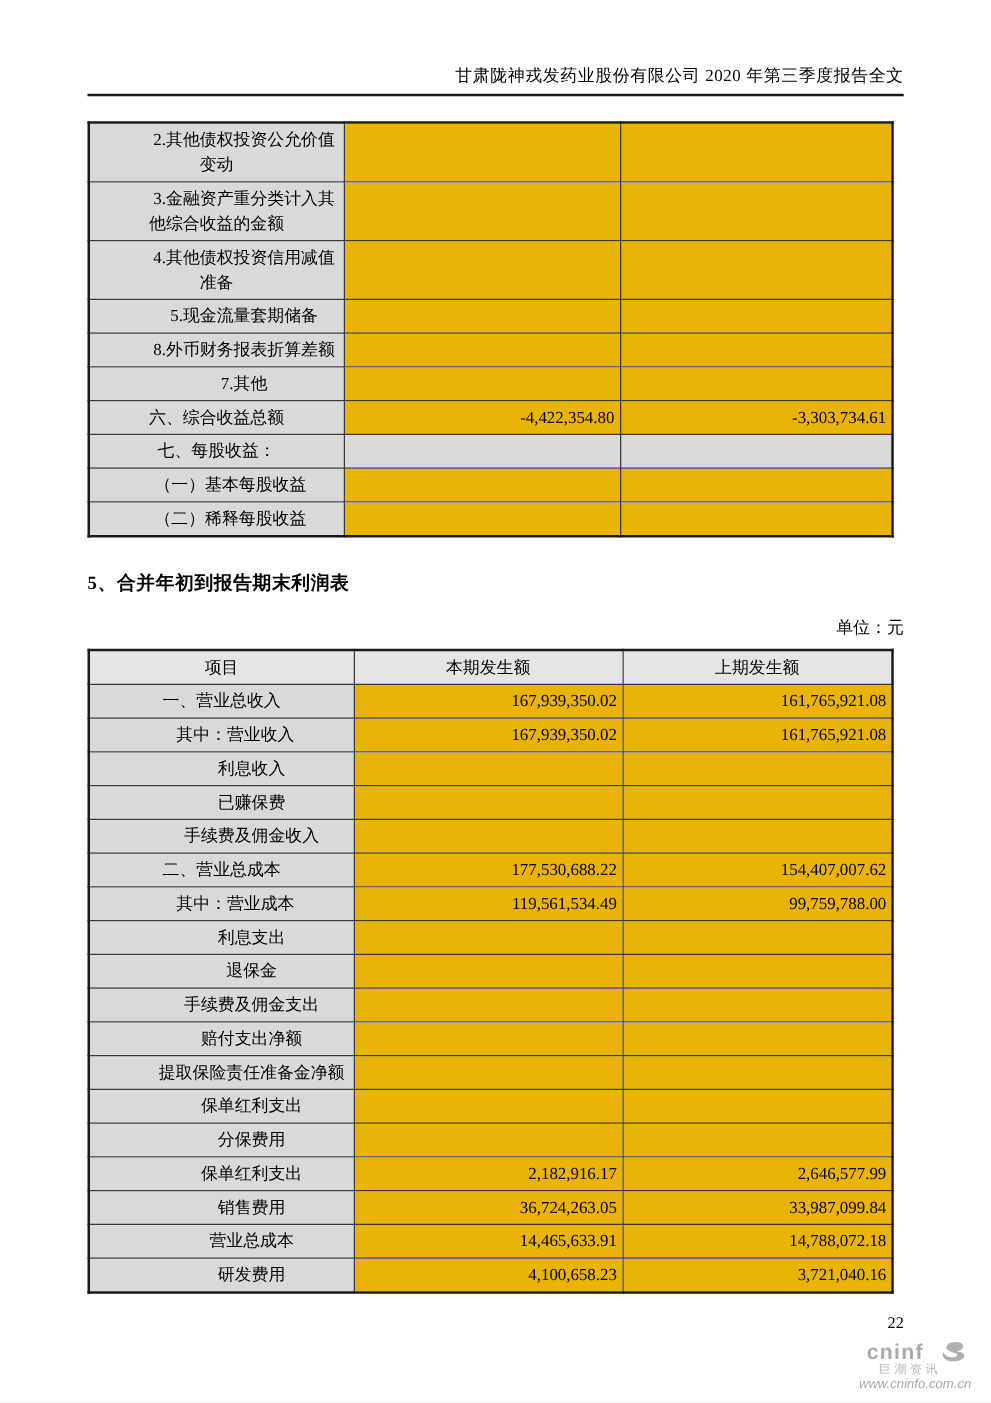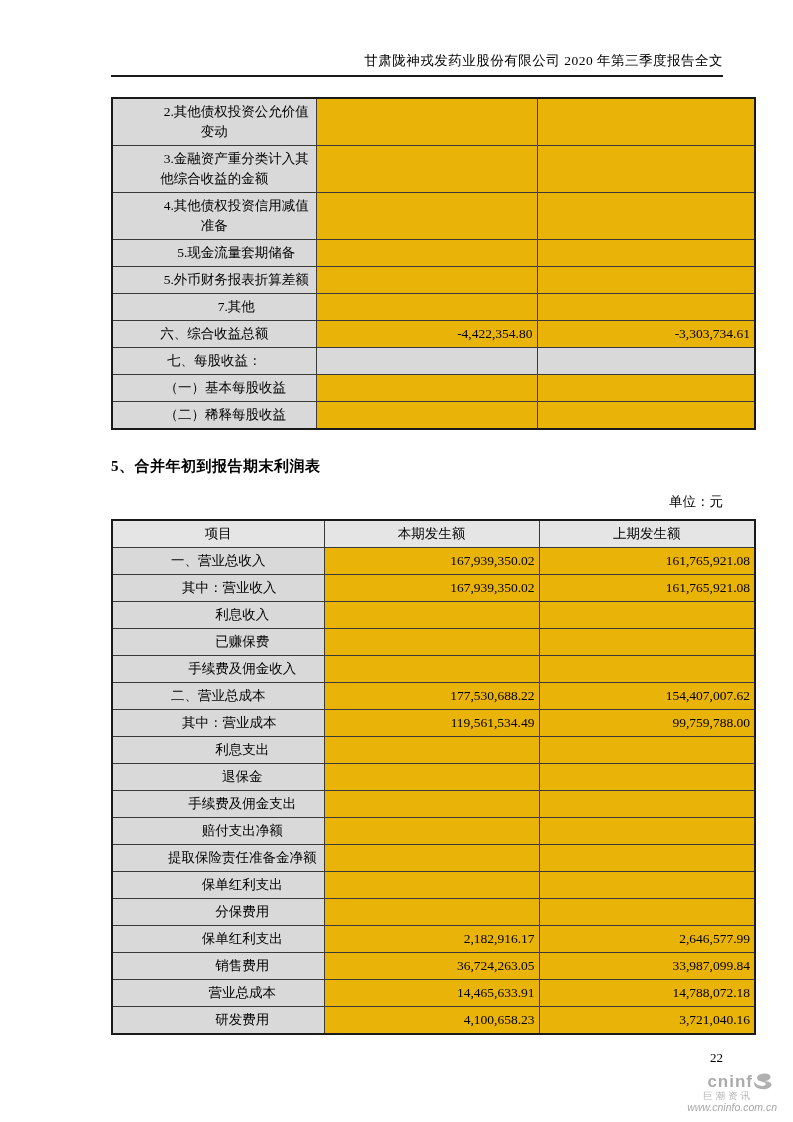--- a/index.html
+++ b/index.html
@@ -1,21 +1,21 @@
 <!DOCTYPE html>
 <html><head>
 <meta charset="utf-8">
 <style>
   html,body{margin:0;padding:0;background:#e8e8e8;}
   .page{
     width:793px;height:1122px;background:#ffffff;position:relative;
     font-family:"Liberation Serif","DejaVu Serif",serif;color:#000;
     overflow:hidden;margin:0 auto;
   }
-  .content{padding:0 70px;margin-left:41px;}
+  .content{padding:0 70px;}
   .doc-header{
     padding-top:52px;padding-bottom:5px;text-align:right;
     font-size:13.5px;letter-spacing:.5px;
     border-bottom:2px solid #1a1a1a;
   }
   table.fin{
     border-collapse:collapse;table-layout:fixed;width:643px;
     border:2px solid #1a1a1a;
     font-size:13.5px;
   }
@@ -37,21 +37,21 @@
   .l1{text-indent:22px;}
   .l2{text-indent:48px;}
   .tbl1{margin-top:20px;}
   .section-title{margin-top:27px;font-size:15px;font-weight:bold;letter-spacing:.5px;}
   .unit-line{margin-top:17px;margin-bottom:8px;text-align:right;font-size:13.5px;}
   .page-number{margin-top:15px;text-align:right;font-size:13px;padding-right:0;}
   .site-logo{
     position:absolute;right:16px;bottom:8px;text-align:right;
     color:#b0b0b0;font-family:"Liberation Sans","DejaVu Sans",sans-serif;
   }
-  .logo-brand-row{display:flex;align-items:flex-end;justify-content:flex-end;gap:0;margin-right:4px;}
+  .logo-brand-row{display:flex;align-items:flex-end;justify-content:flex-end;gap:14px;margin-right:4px;}
   .logo-brand{font-size:17px;font-weight:bold;letter-spacing:1px;color:#ababab;line-height:16px;}
   .logo-cn{font-size:9.5px;letter-spacing:3px;color:#b5b5b5;margin-right:24px;line-height:11px;}
   .logo-url{font-size:10.5px;color:#a8a8a8;line-height:13px;font-style:italic;}
 </style>
 </head>
 <body>
 
 <div class="page">
   <div class="content">
     <div class="doc-header">甘肃陇神戎发药业股份有限公司 2020 年第三季度报告全文</div>
@@ -77,21 +77,21 @@
             <td class="label hang">4.其他债权投资信用减值准备</td>
             <td class="num"></td>
             <td class="num"></td>
           </tr>
           <tr>
             <td class="label hang">5.现金流量套期储备</td>
             <td class="num"></td>
             <td class="num"></td>
           </tr>
           <tr>
-            <td class="label hang">5.外币财务报表折算差额</td>
+            <td class="label hang">8.外币财务报表折算差额</td>
             <td class="num"></td>
             <td class="num"></td>
           </tr>
           <tr>
             <td class="label hang">7.其他</td>
             <td class="num"></td>
             <td class="num"></td>
           </tr>
           <tr>
             <td class="label l0">六、综合收益总额</td>

